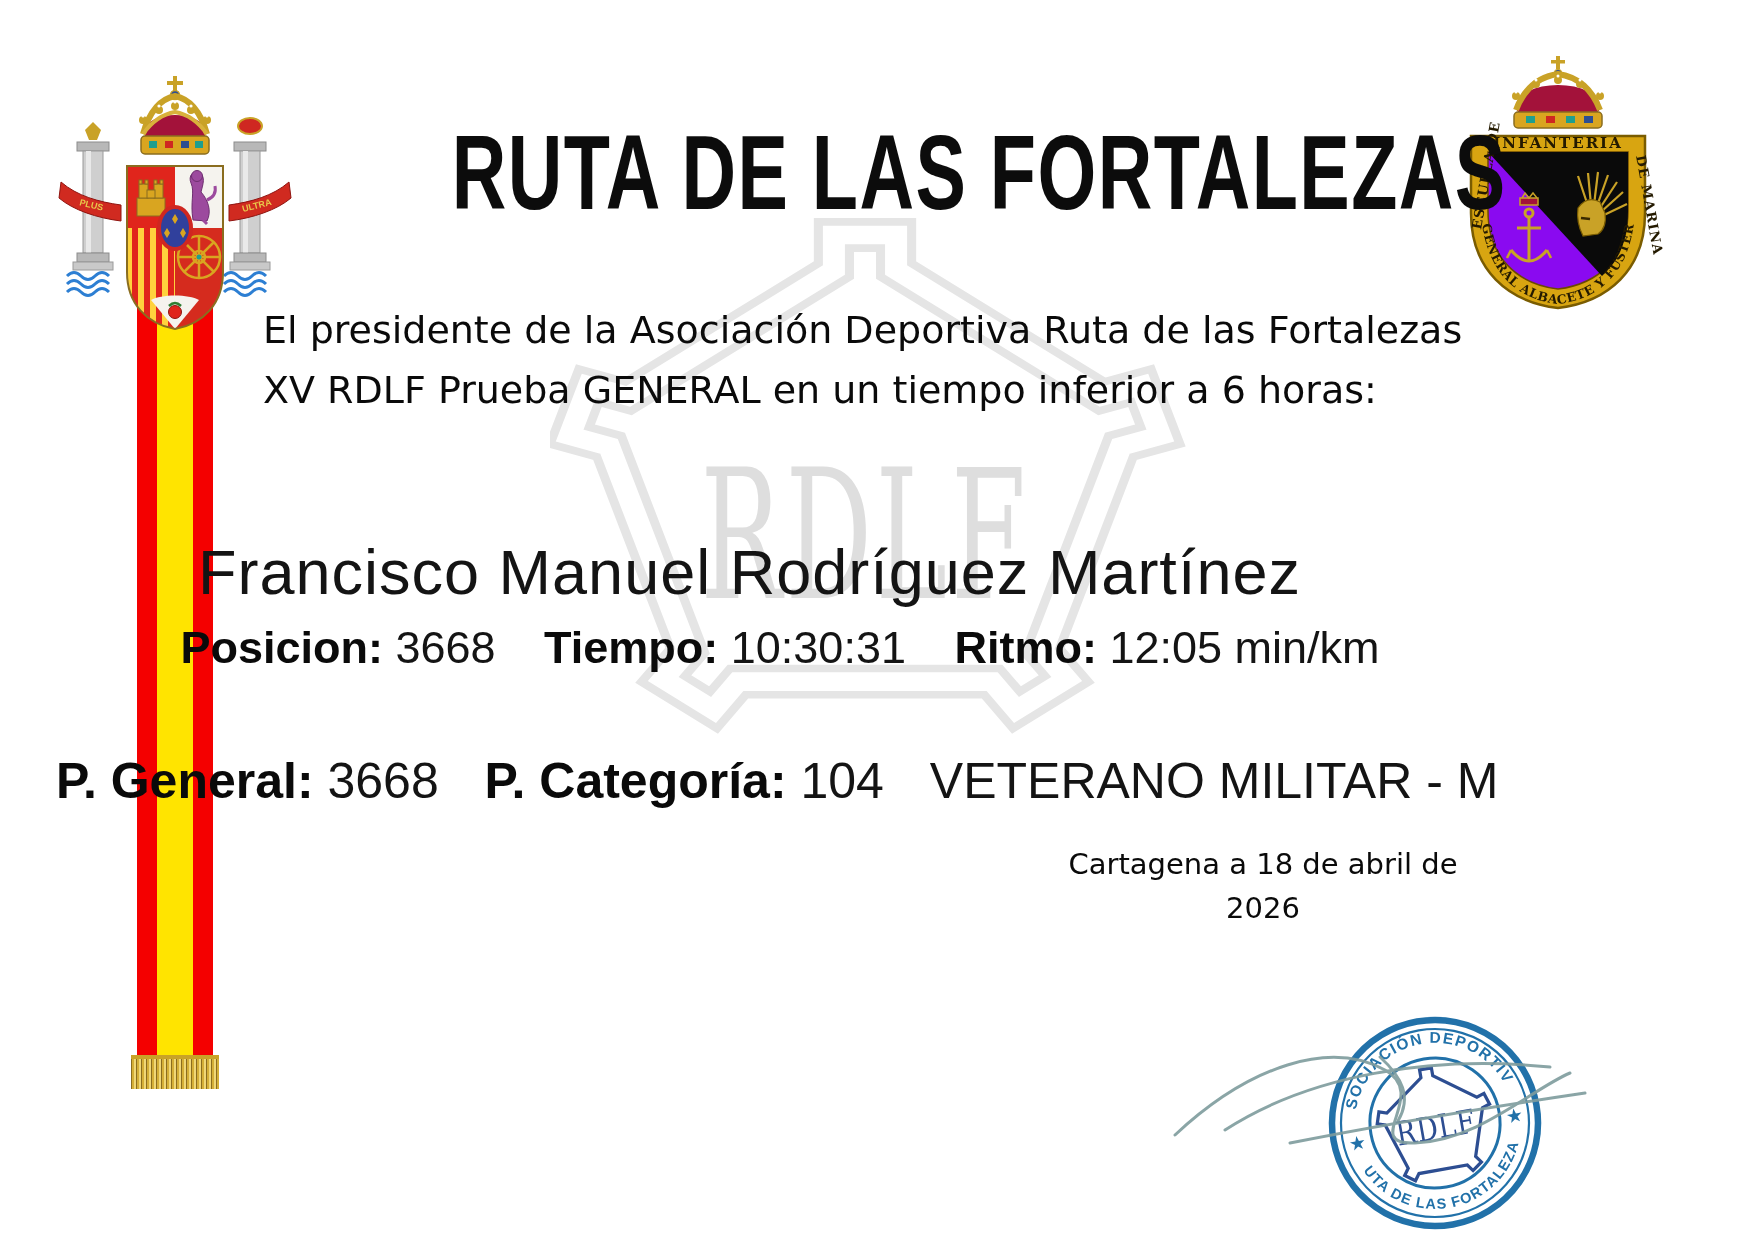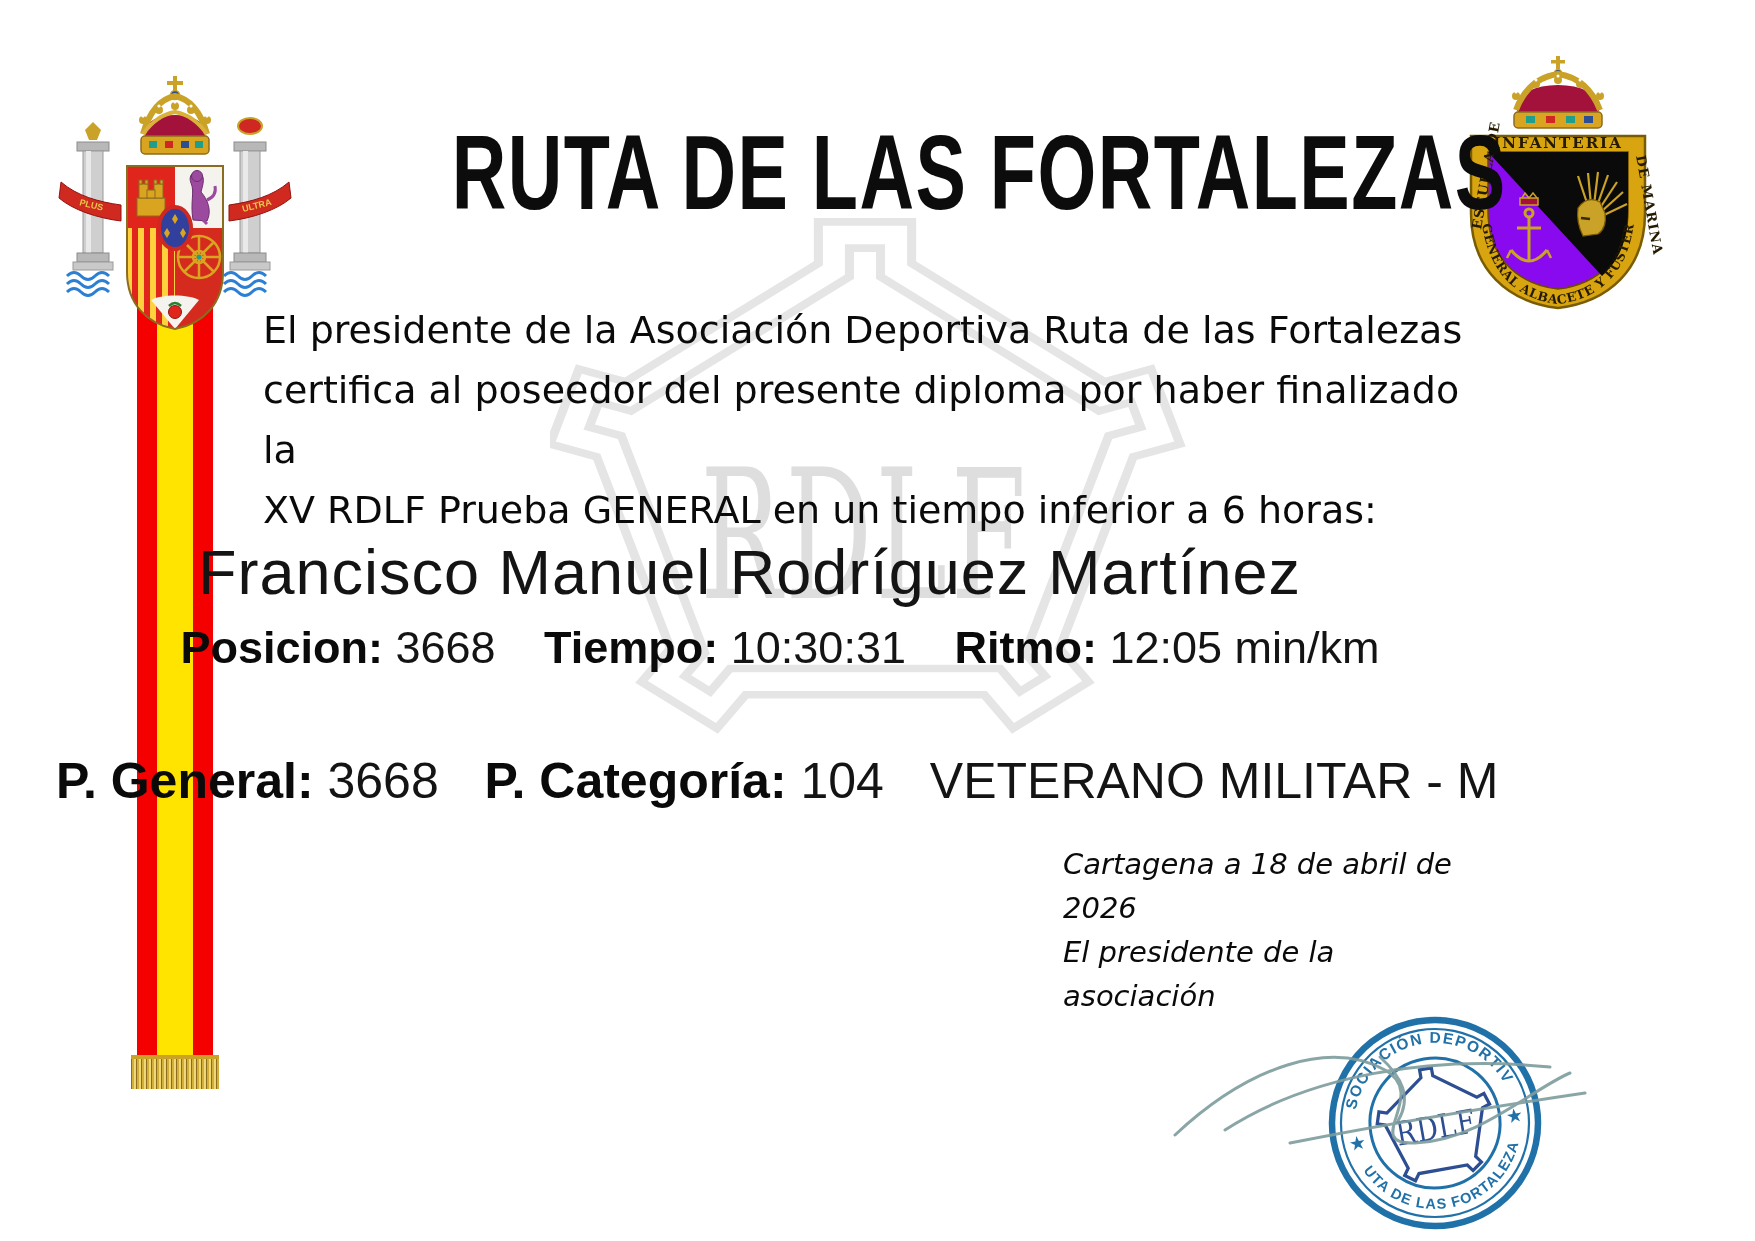--- a/index.html
+++ b/index.html
@@ -20,22 +20,22 @@
   .name-line{position:absolute;left:198px;top:536px;width:1130px;z-index:2;text-align:left;
     font-size:63px;letter-spacing:1px;color:#141414;white-space:nowrap;}
   .stats-line{position:absolute;left:160px;top:622px;width:1240px;z-index:2;text-align:center;
     font-size:45px;color:#141414;white-space:nowrap;}
   .stats-line b{font-weight:700;color:#0a0a0a;}
   .stats-line .grp{margin:0 18px;}
   .placing-line{position:absolute;left:40px;top:752px;width:1470px;z-index:2;text-align:center;
     font-size:50px;color:#141414;white-space:nowrap;}
   .placing-line b{font-weight:700;color:#0a0a0a;}
   .placing-line .grp{margin:0 16px;}
-  .signoff{position:absolute;right:292px;top:842px;width:400px;z-index:2;
-    font-family:"DejaVu Sans",sans-serif;font-style:italic;font-size:29px;line-height:44px;color:#0a0a0a;}
+  .signoff{position:absolute;right:292px;top:842px;width:400px;z-index:2;text-align:center;
+    font-family:"DejaVu Sans",sans-serif;font-size:29px;line-height:44px;color:#0a0a0a;}
   
   .watermark-svg{position:absolute;left:550px;top:170px;z-index:0;}
   .coat-svg{position:absolute;left:55px;top:50px;z-index:2;}
   .emblem-svg{position:absolute;left:1450px;top:48px;z-index:2;}
   .stamp-svg{position:absolute;left:1130px;top:995px;z-index:3;}
   svg text{user-select:none;}
 </style>
 </head>
 <body>
 
@@ -232,21 +232,20 @@
           <textPath href="#embBottomArc" startOffset="50%" text-anchor="middle">GENERAL ALBACETE Y FUSTER</textPath>
         </text>
       </g>
     </g>
   </svg>
 
   <div class="title">RUTA DE LAS FORTALEZAS</div>
 
   <div class="bodytext">
     <div>El presidente de la Asociación Deportiva Ruta de las Fortalezas</div>
-    <div>certifica al poseedor del presente diploma por haber finalizado la</div>
     <div>XV RDLF Prueba GENERAL en un tiempo inferior a 6 horas:</div>
   </div>
 
   <div class="name-line">Francisco Manuel Rodríguez Martínez</div>
 
   <div class="stats-line">
     <span class="grp"><b>Posicion:</b>
       <span>3668</span></span>
     <span class="grp"><b>Tiempo:</b>
       <span>10:30:31</span></span>
@@ -257,21 +256,20 @@
   <div class="placing-line">
     <span class="grp"><b>P. General:</b>
       <span>3668</span></span>
     <span class="grp"><b>P. Categoría:</b>
       <span>104</span></span>
     <span class="grp">VETERANO MILITAR - M</span>
   </div>
 
   <div class="signoff">
     <div>Cartagena a 18 de abril de 2026</div>
-    <div>El presidente de la asociación</div>
   </div>
 
   <svg class="stamp-svg" width="470" height="246" viewBox="0 0 470 246">
     <g transform="rotate(-10 305 128)">
       <circle cx="305" cy="128" r="103" fill="none" stroke="#2171a9" stroke-width="6.5"></circle>
       <circle cx="305" cy="128" r="94" fill="none" stroke="#2171a9" stroke-width="2.2"></circle>
       <circle cx="305" cy="128" r="65" fill="none" stroke="#2171a9" stroke-width="3"></circle>
       <path id="stArcTop" d="M 227.7 107.3 A 80 80 0 0 1 382.3 107.3" fill="none"></path>
       <path id="stArcBot" d="M 224.2 157.4 A 86 86 0 0 0 385.8 157.4" fill="none"></path>
       <text font-family="Liberation Sans, sans-serif" font-weight="bold" font-size="15.5" letter-spacing="1.5" fill="#2171a9">

